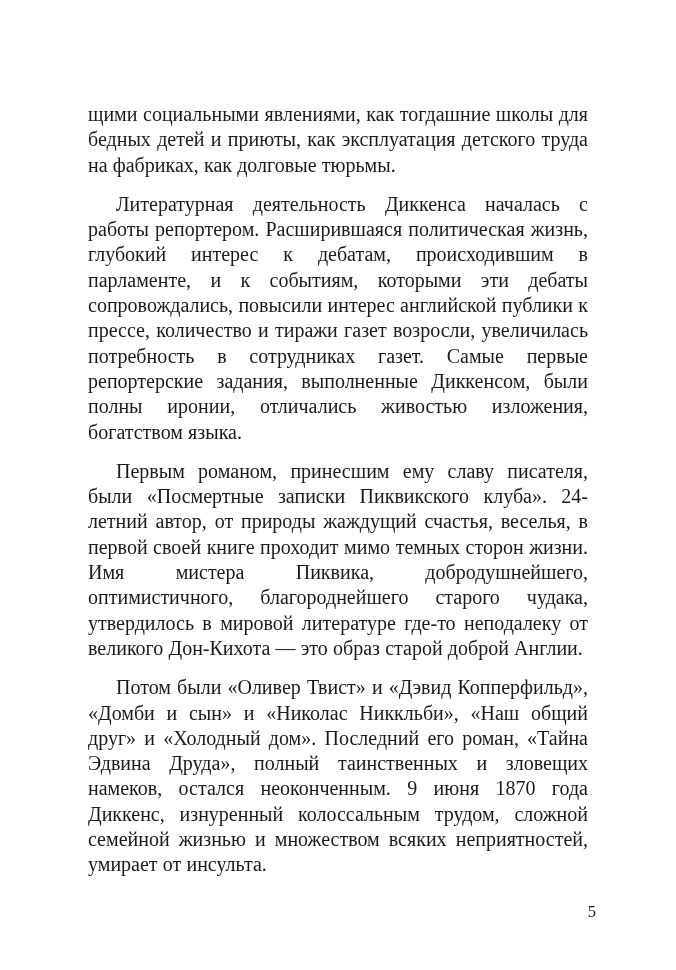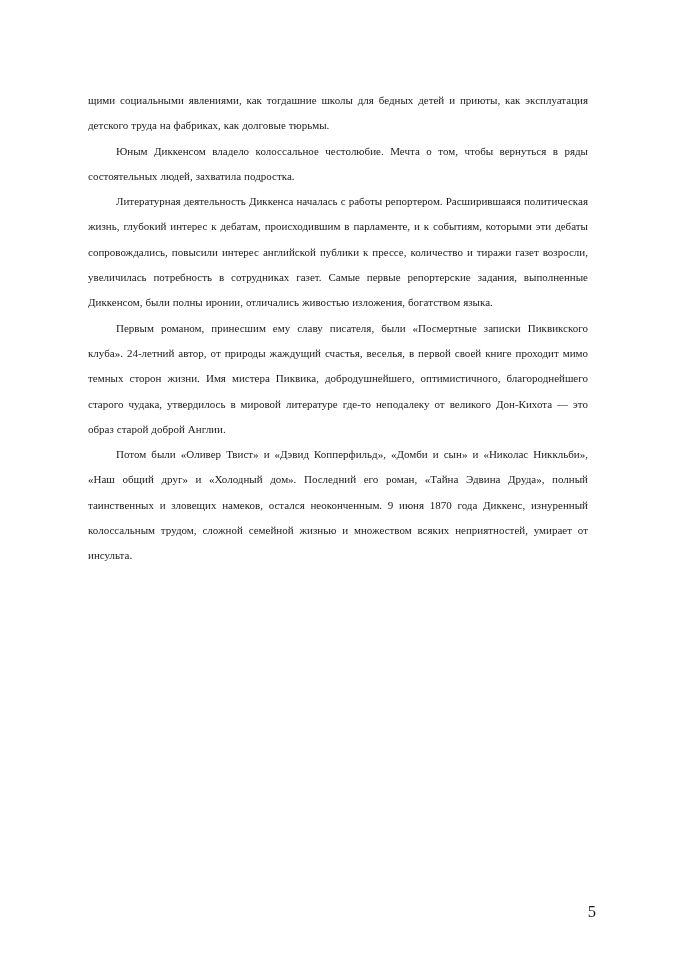--- a/index.html
+++ b/index.html
@@ -23,22 +23,22 @@
     height: 970px;
     background: #ffffff;
   }
   .text-column {
     position: absolute;
     left: 88px;
     top: 88px;
     width: 500px;
   }
   .para {
-    margin: 0 0 0 0;
-    font-size: 11px;
+    margin: 14px 0 0 0;
+    font-size: 20px;
     line-height: 25.3px;
     text-align: justify;
     text-justify: inter-word;
     word-spacing: 0.2px;
     hyphens: manual;
   }
   .para.indent {
     text-indent: 28px;
   }
   .page-number {
@@ -49,19 +49,18 @@
     line-height: 20px;
     color: #1a1a1a;
   }
 </style>
 </head>
 <body>
 
 <div class="page">
   <div class="text-column">
     <p class="para">щими социальными явлениями, как тогдашние школы для бедных детей и приюты, как эксплуатация детского труда на фабриках, как долговые тюрьмы.</p>
-    <p class="para indent">Юным Диккенсом владело колоссальное честолюбие. Мечта о том, чтобы вернуться в ряды состоятельных людей, захватила подростка.</p>
     <p class="para indent">Литературная деятельность Диккенса началась с работы репортером. Расширившаяся политическая жизнь, глубокий интерес к дебатам, происходившим в парламенте, и к событиям, которыми эти дебаты сопровождались, повысили интерес английской публики к прессе, количество и тиражи газет возросли, увеличилась потребность в сотрудниках газет. Самые первые репортерские задания, выполненные Диккенсом, были полны иронии, отличались живостью изложения, богатством языка.</p>
     <p class="para indent">Первым романом, принесшим ему славу писателя, были «Посмертные записки Пиквикского клуба». 24-летний автор, от природы жаждущий счастья, веселья, в первой своей книге проходит мимо темных сторон жизни. Имя мистера Пиквика, добродушнейшего, оптимистичного, благороднейшего старого чудака, утвердилось в мировой литературе где-то неподалеку от великого Дон-Кихота — это образ старой доброй Англии.</p>
     <p class="para indent">Потом были «Оливер Твист» и «Дэвид Копперфильд», «Домби и сын» и «Николас Никкльби», «Наш общий друг» и «Холодный дом». Последний его роман, «Тайна Эдвина Друда», полный таинственных и зловещих намеков, остался неоконченным. 9 июня 1870 года Диккенс, изнуренный колоссальным трудом, сложной семейной жизнью и множеством всяких неприятностей, умирает от инсульта.</p>
   </div>
   <div class="page-number">5</div>
 </div>
 
 </body></html>

